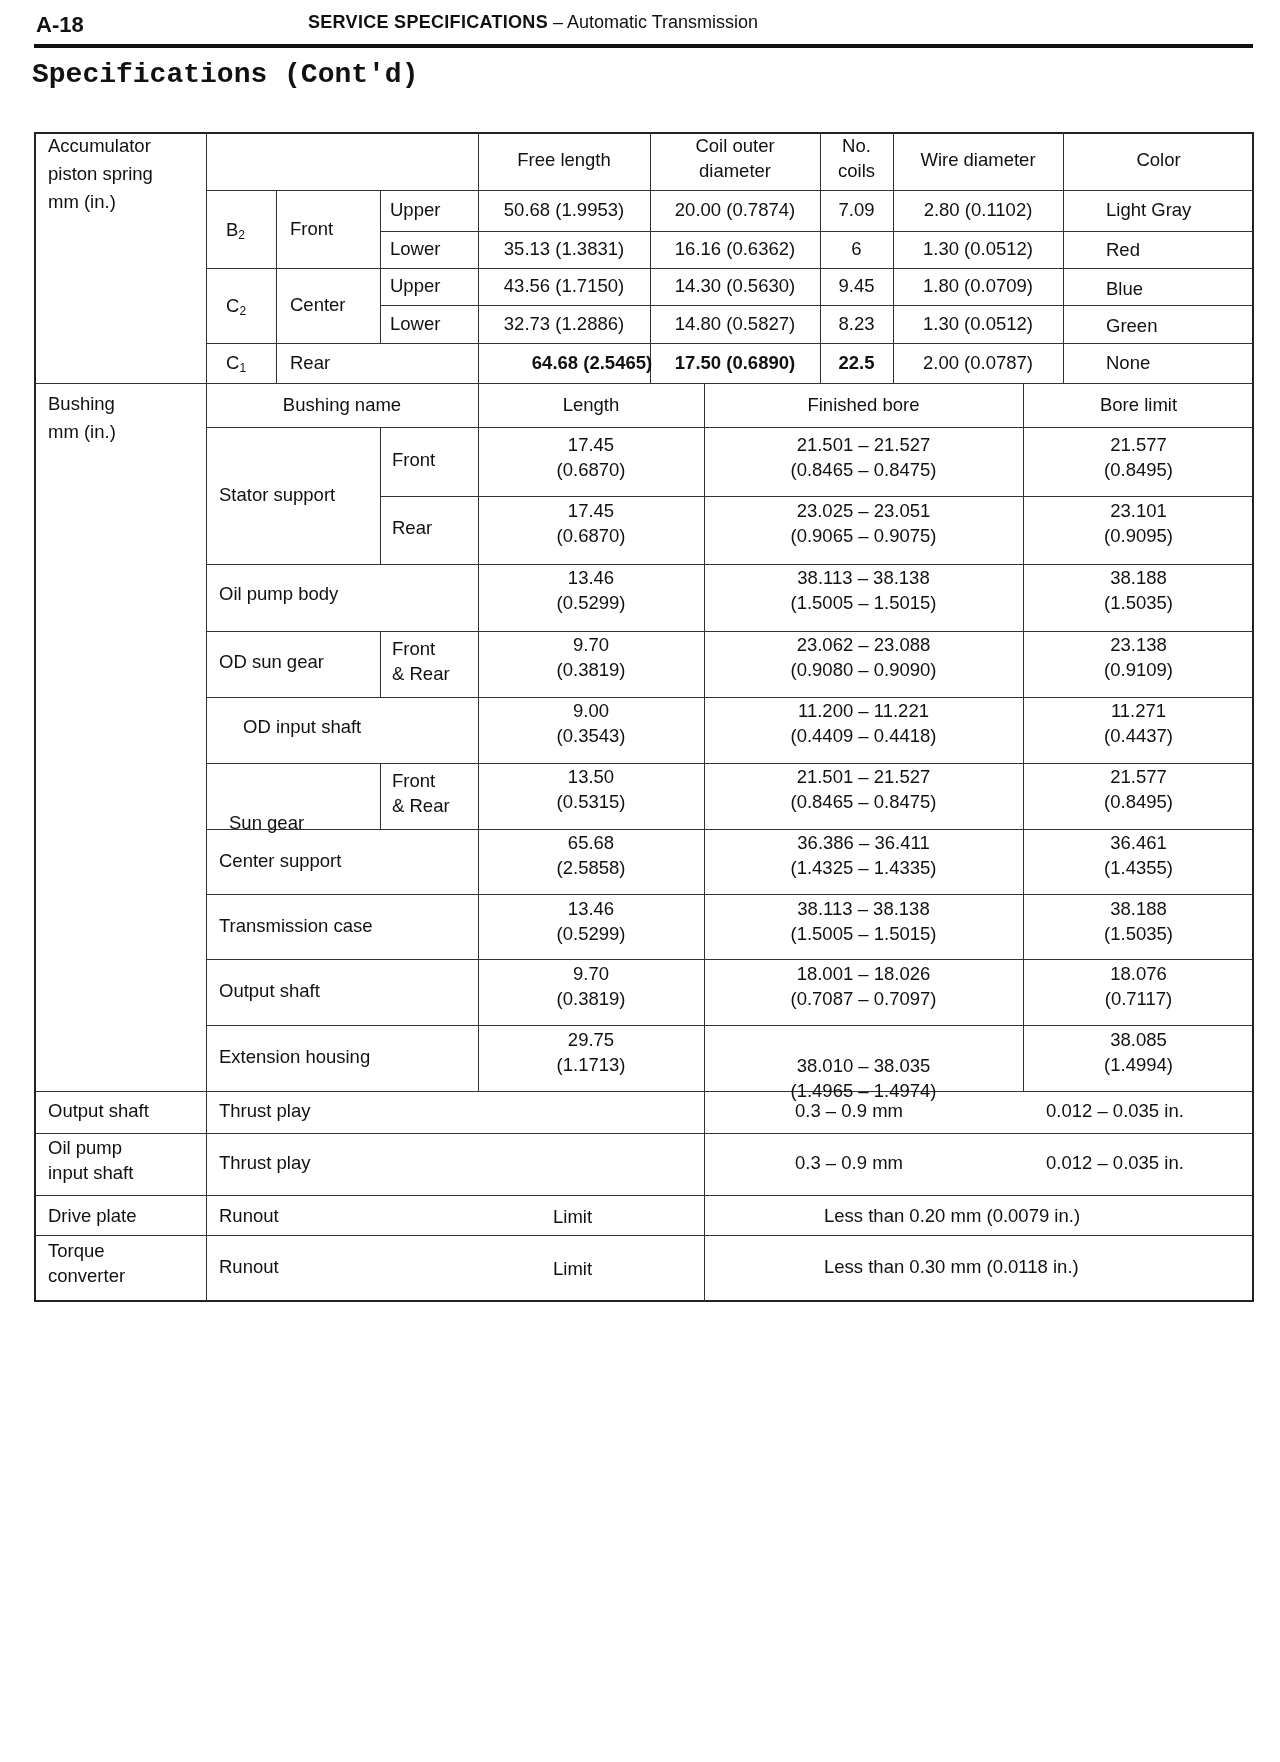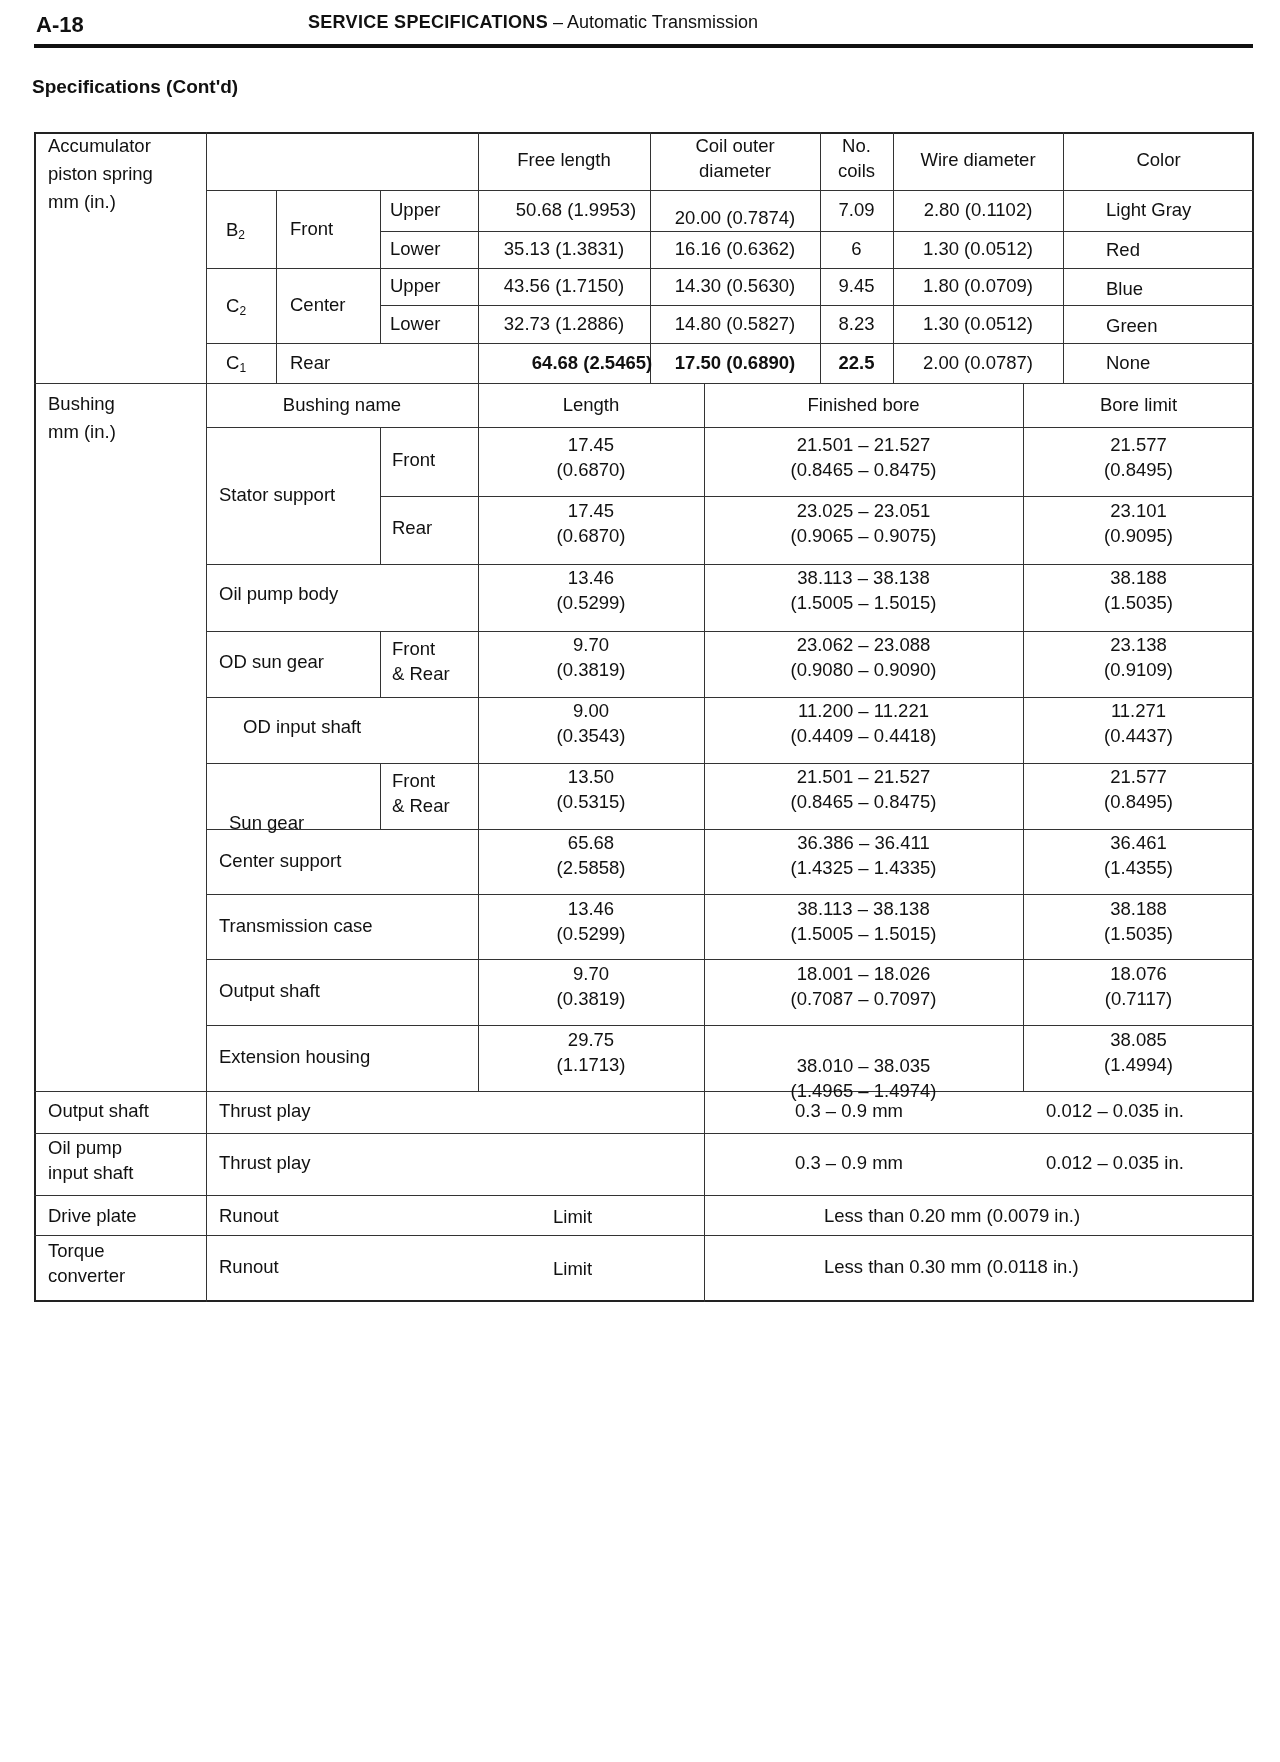--- a/index.html
+++ b/index.html
@@ -5,21 +5,21 @@
   html, body { margin: 0; padding: 0; background: #ffffff; }
   body {
     width: 1280px; height: 1762px; position: relative; overflow: hidden;
     font-family: "Liberation Sans", "DejaVu Sans", sans-serif; color: #111;
   }
   .header { position: absolute; left: 34px; top: 8px; width: 1220px; height: 40px; }
   .page-num { position: absolute; left: 2px; top: 4px; font-size: 22px; font-weight: bold; }
   .header-title { position: absolute; left: 274px; top: 4px; font-size: 18px; }
   .header-title b { font-weight: bold; letter-spacing: 0.3px; }
   .rule { position: absolute; left: 34px; top: 44px; width: 1219px; height: 4px; background: #111; }
-  .section-title { position: absolute; left: 32px; top: 76px; font-size: 19px; font-weight: bold; }
+  .section-title { position: absolute; left: 32px; top: 59px; font-size: 28px; font-weight: bold; font-family: Liberation Mono, monospace; }
 
   .abs { position: absolute; box-sizing: border-box; }
   .frame { border: 2px solid #222; }
   .hl { position: absolute; height: 0; border-top: 1.5px solid #333; }
   .vl { position: absolute; width: 0; border-left: 1.5px solid #333; }
   .t { position: absolute; font-size: 18.5px; line-height: 27px; white-space: nowrap; }
   .c { text-align: center; }
   .two { line-height: 25px; }
   sub { font-size: 12px; vertical-align: -3px; }
 </style>
@@ -70,22 +70,22 @@
 
 <div class="t" style="left:226px; top:216px;"><span>B</span><sub>2</sub></div>
 <div class="t" style="left:290px; top:215px;">Front</div>
 <div class="t" style="left:226px; top:292px;"><span>C</span><sub>2</sub></div>
 <div class="t" style="left:290px; top:291px;">Center</div>
 <div class="t" style="left:226px; top:349px;"><span>C</span><sub>1</sub></div>
 <div class="t" style="left:290px; top:349px;">Rear</div>
 
 <div>
   <div class="t" style="left:390px; top:196px;">Upper</div>
-  <div class="t c" style="left:478px; width:172px; top:196px;padding-left:12px;">50.68 (1.9953)</div>
-  <div class="t c" style="left:650px; width:170px; top:196px;margin-top:8px;">20.00 (0.7874)</div>
+  <div class="t c" style="left:478px; width:172px; top:196px;">50.68 (1.9953)</div>
+  <div class="t c" style="left:650px; width:170px; top:196px;">20.00 (0.7874)</div>
   <div class="t c" style="left:820px; width:73px; top:196px;">7.09</div>
   <div class="t c" style="left:893px; width:170px; top:196px;">2.80 (0.1102)</div>
   <div class="t" style="left:1106px; top:196px;">Light Gray</div>
 </div>
 <div>
   <div class="t" style="left:390px; top:235px;">Lower</div>
   <div class="t c" style="left:478px; width:172px; top:235px;">35.13 (1.3831)</div>
   <div class="t c" style="left:650px; width:170px; top:235px;">16.16 (0.6362)</div>
   <div class="t c" style="left:820px; width:73px; top:235px;">6</div>
   <div class="t c" style="left:893px; width:170px; top:235px;">1.30 (0.0512)</div>

